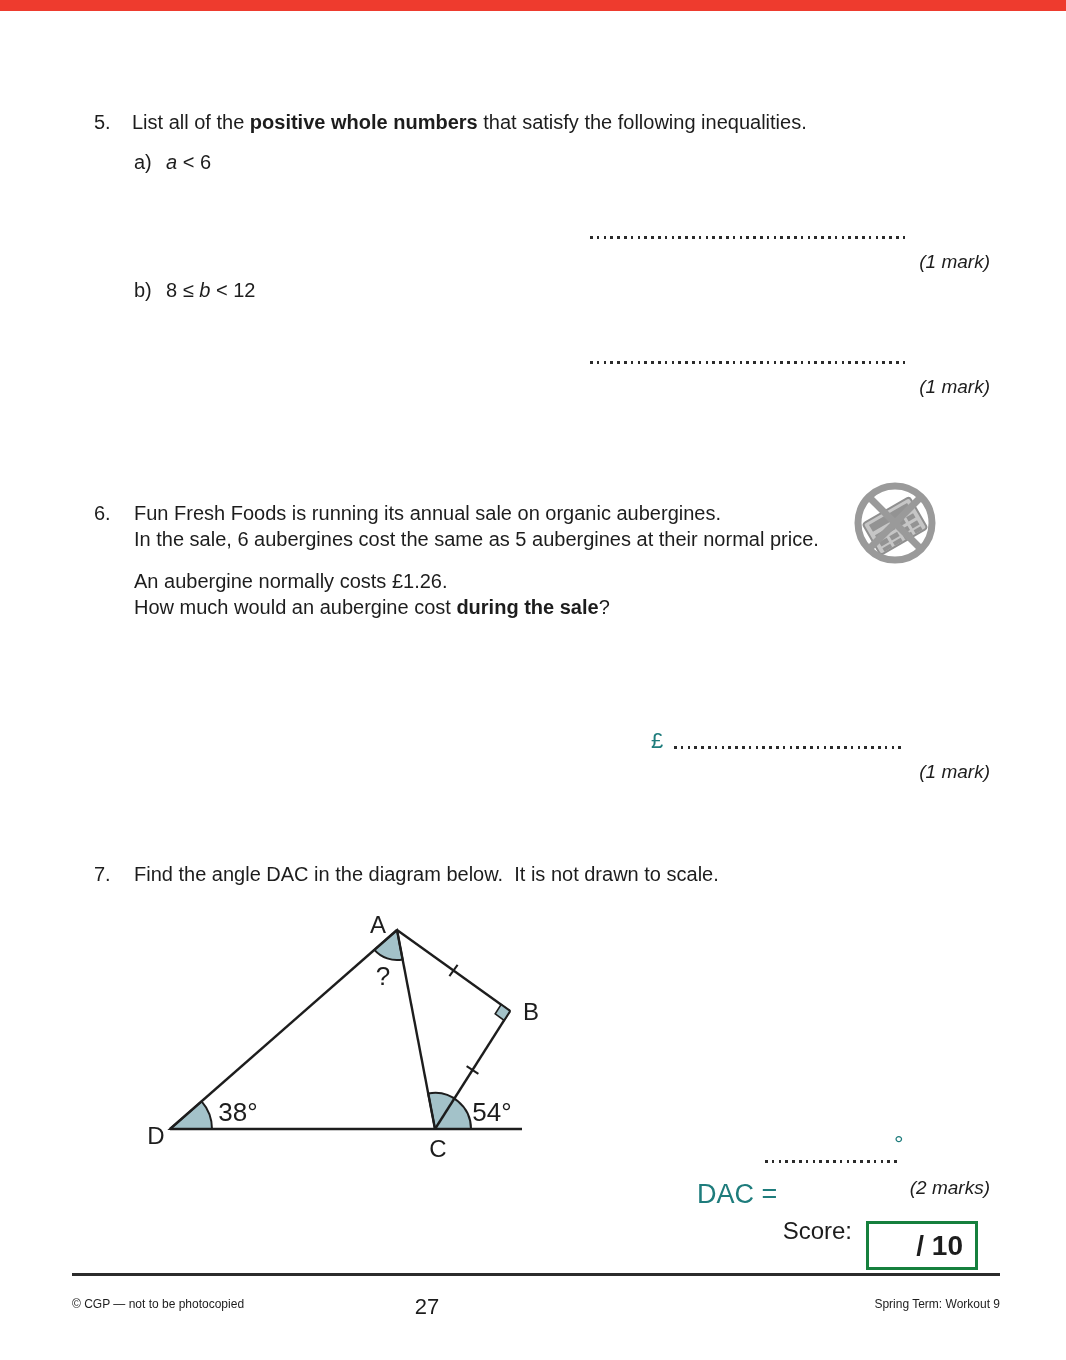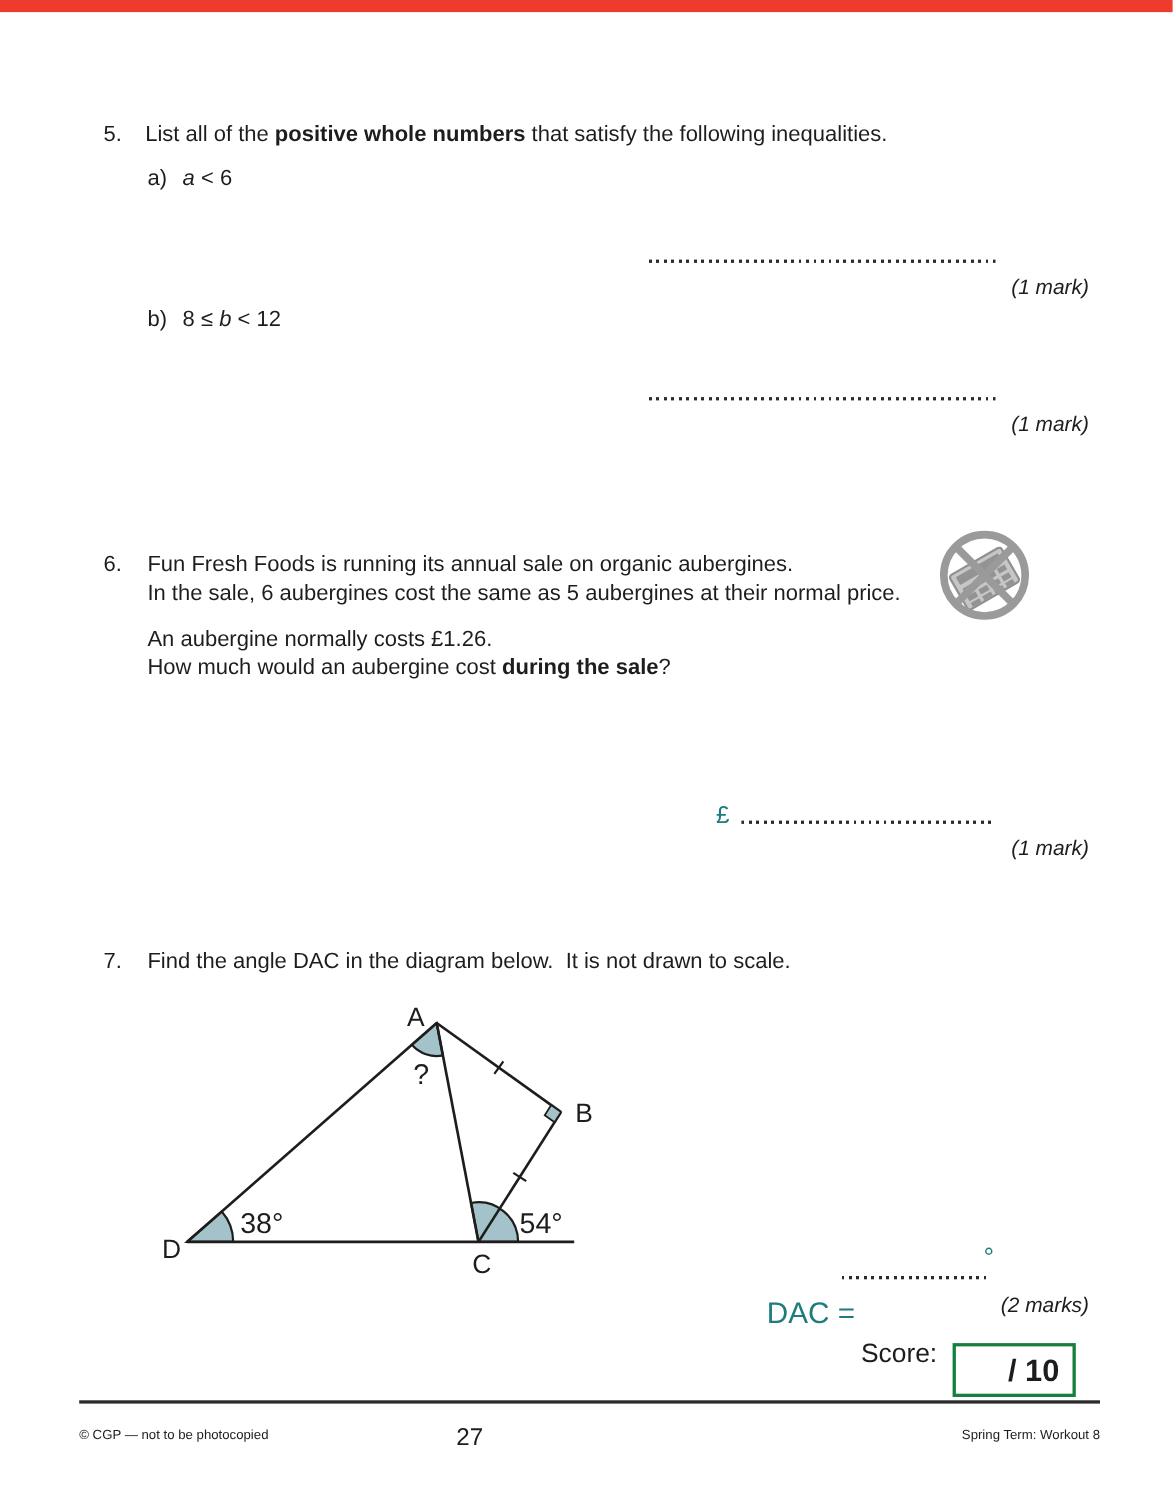--- a/index.html
+++ b/index.html
@@ -112,13 +112,13 @@
 <div class="mark" style="top:1177px;">(2 marks)</div>
 
 <div class="scorelabel" style="left:770px;top:1217px;width:82px;text-align:right;">Score:</div>
 <div class="scorebox">
   <div class="scoreval">/ 10</div>
 </div>
 
 <div class="rule"></div>
 <div class="footer" style="left:72px;">© CGP — not to be photocopied</div>
 <div class="footer-center">27</div>
-<div class="footer" style="right:66px;">Spring Term: Workout 8</div>
+<div class="footer" style="right:66px;">Spring Term: Workout 9</div>
 
 </body></html>

